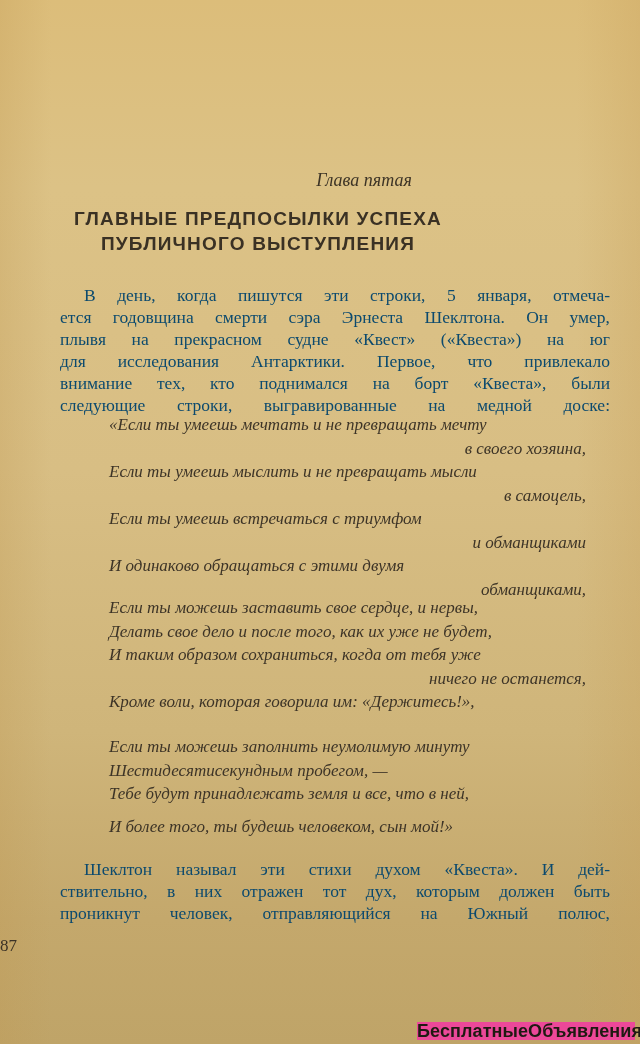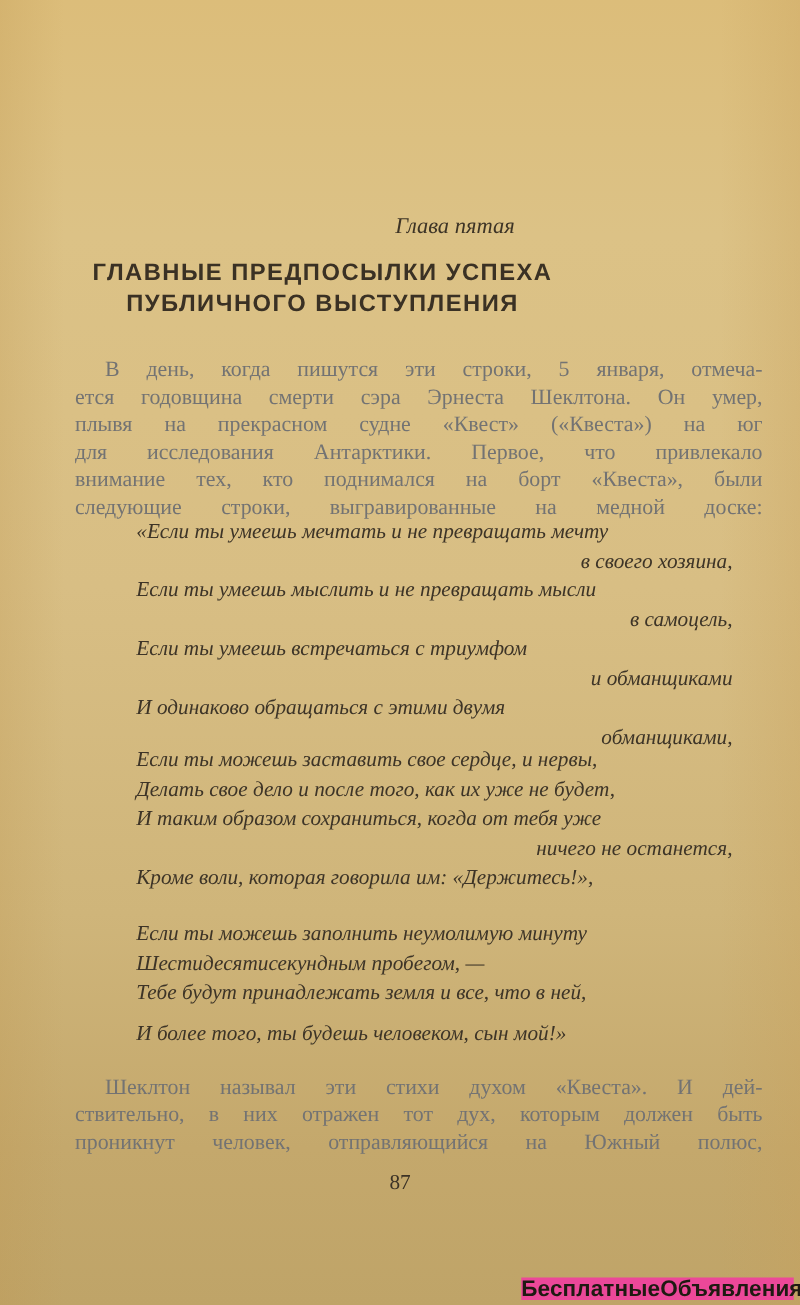--- a/index.html
+++ b/index.html
@@ -47,21 +47,21 @@
       line-height: 25px;
       color: #3a3124;
     }
     .prose {
       position: absolute;
       left: 60px;
       width: 550px;
       font-family: "Liberation Serif", serif;
       font-size: 17.5px;
       line-height: 22px;
-      color: #737373;
+      color: #0c4a6e;
     }
     .prose .line {
       display: block;
       white-space: nowrap;
       text-align: justify;
       text-align-last: justify;
     }
     .prose .line.indent {
       padding-left: 24px;
     }
@@ -87,21 +87,21 @@
     }
     .stanza1 { top: 413px; }
     .stanza2 { top: 596px; }
     .stanza3 { top: 735px; }
     .stanza4 { top: 815px; }
     .page-number {
       position: absolute;
       top: 936px;
       left: 0;
       width: 640px;
-      text-align: center;
+      text-align: left;
       font-family: "Liberation Serif", serif;
       font-size: 17px;
       color: #3b3226;
     }
     .watermark {
       position: absolute;
       left: 417px;
       top: 1022px;
       width: 218px;
       height: 18px;

